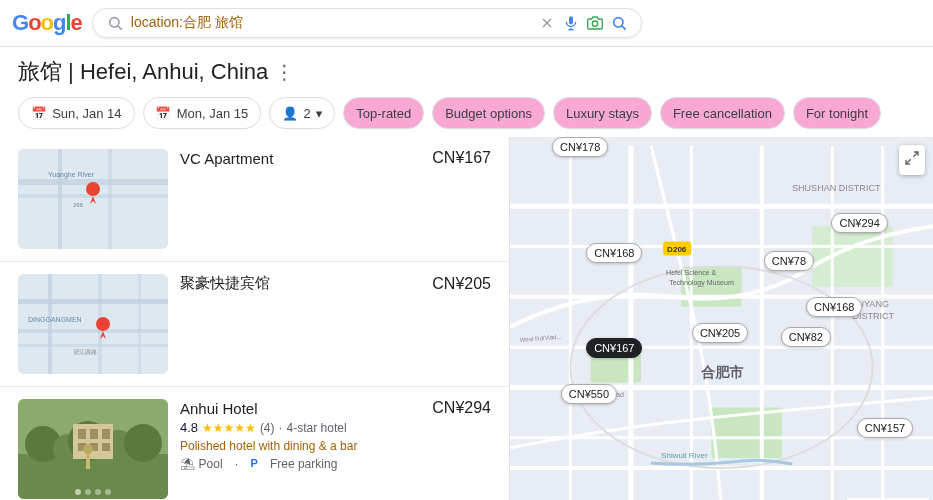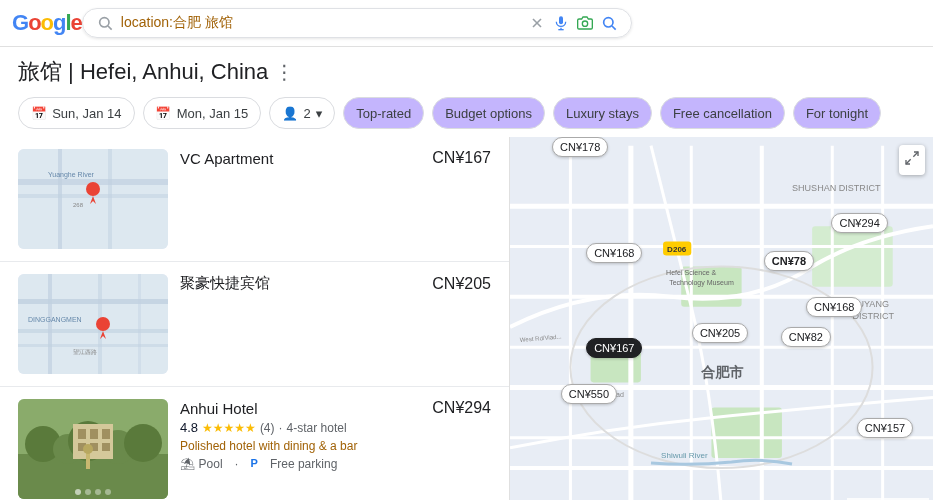--- a/index.html
+++ b/index.html
@@ -86,21 +86,21 @@
       white-space: nowrap;
       height: 32px;
     }
 
     .filter-chip {
       border: 1px solid #dadce0;
       border-radius: 20px;
       padding: 5px 12px;
       font-size: 13px;
       color: #3c4043;
-      background: #c4b5fd;
+      background: #f9a8d4;
       cursor: pointer;
       white-space: nowrap;
       height: 32px;
     }
 
     
     .main-layout {
       display: flex;
       height: calc(500px - 120px);
     }
@@ -237,21 +237,21 @@
     .map-bg {
       position: absolute;
       top: 0; left: 0;
       width: 100%;
       height: 100%;
     }
   </style>
 </head>
 <body>
 
-<div style="display:flex;align-items:center;padding:8px 12px;border-bottom:1px solid #e0e0e0;">
+<div style="display:flex;align-items:center;padding:8px 12px;border-bottom:1px solid #e0e0e0;gap:10px;">
   <div class="google-logo">
     <span class="g-blue">G</span><span class="g-red">o</span><span class="g-yellow">o</span><span class="g-blue">g</span><span class="g-green">l</span><span class="g-red">e</span>
   </div>
   <div class="search-bar">
     <svg width="16" height="16" viewBox="0 0 24 24" fill="none" stroke="#9aa0a6" stroke-width="2.5">
       <circle cx="11" cy="11" r="7"></circle>
         <line x1="16.5" y1="16.5" x2="22" y2="22"></line>
     </svg>
     <input class="search-input" type="text" value="location:合肥 旅馆" readonly="" style="">
     <button class="search-icon-btn" title="Clear">
@@ -460,21 +460,21 @@
       <text x="156" y="106" font-size="8" fill="#333" font-family="Arial" font-weight="bold">D206</text>
 
       <text x="10" y="195" font-size="6" fill="#888" font-family="Arial" transform="rotate(-5,10,195)">West Rd/Viad...</text>
 
       <text x="80" y="250" font-size="7" fill="#888" font-family="Arial">Ring Road</text>
     </svg>
 
     <div class="map-price-pin" style="top:0;left:42px;">CN¥178</div>
     <div class="map-price-pin" style="top:28%;left:18%;">CN¥168</div>
     <div class="map-price-pin" style="top:20%;left:76%;">CN¥294</div>
-    <div class="map-price-pin" style="top:30%;left:60%;font-weight:bold;">CN¥78</div>
+    <div class="map-price-pin" style="top:30%;left:60%;">CN¥78</div>
     <div class="map-price-pin" style="top:42%;left:70%;">CN¥168</div>
     <div class="map-price-pin highlighted" style="top:53%;left:18%;">CN¥167</div>
     <div class="map-price-pin" style="top:49%;left:43%;">CN¥205</div>
     <div class="map-price-pin" style="top:50%;left:64%;">CN¥82</div>
     <div class="map-price-pin" style="top:65%;left:12%;">CN¥550</div>
     <div class="map-price-pin" style="top:74%;left:82%;">CN¥157</div>
 
     <button class="map-expand-btn">
       <svg width="16" height="16" viewBox="0 0 24 24" fill="none" stroke="#5f6368" stroke-width="2">
         <polyline points="15 3 21 3 21 9"></polyline>

